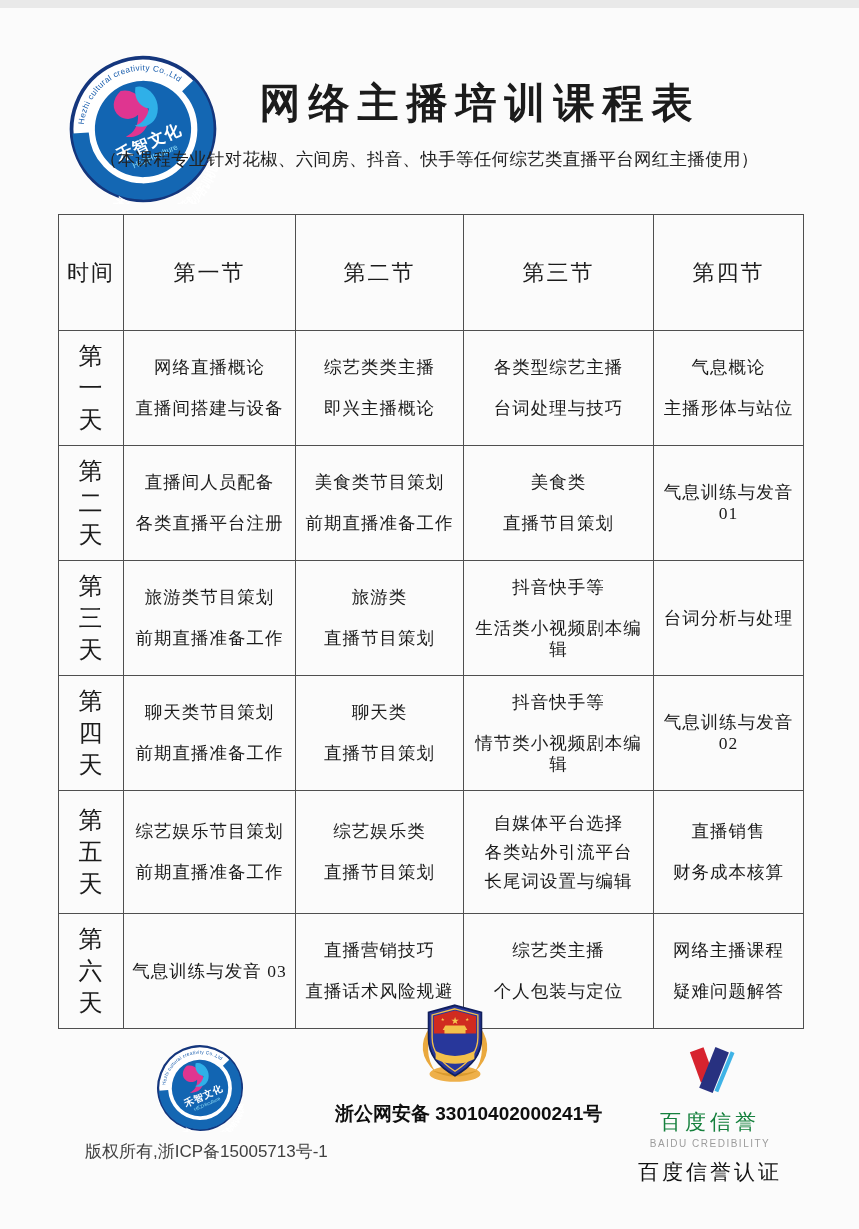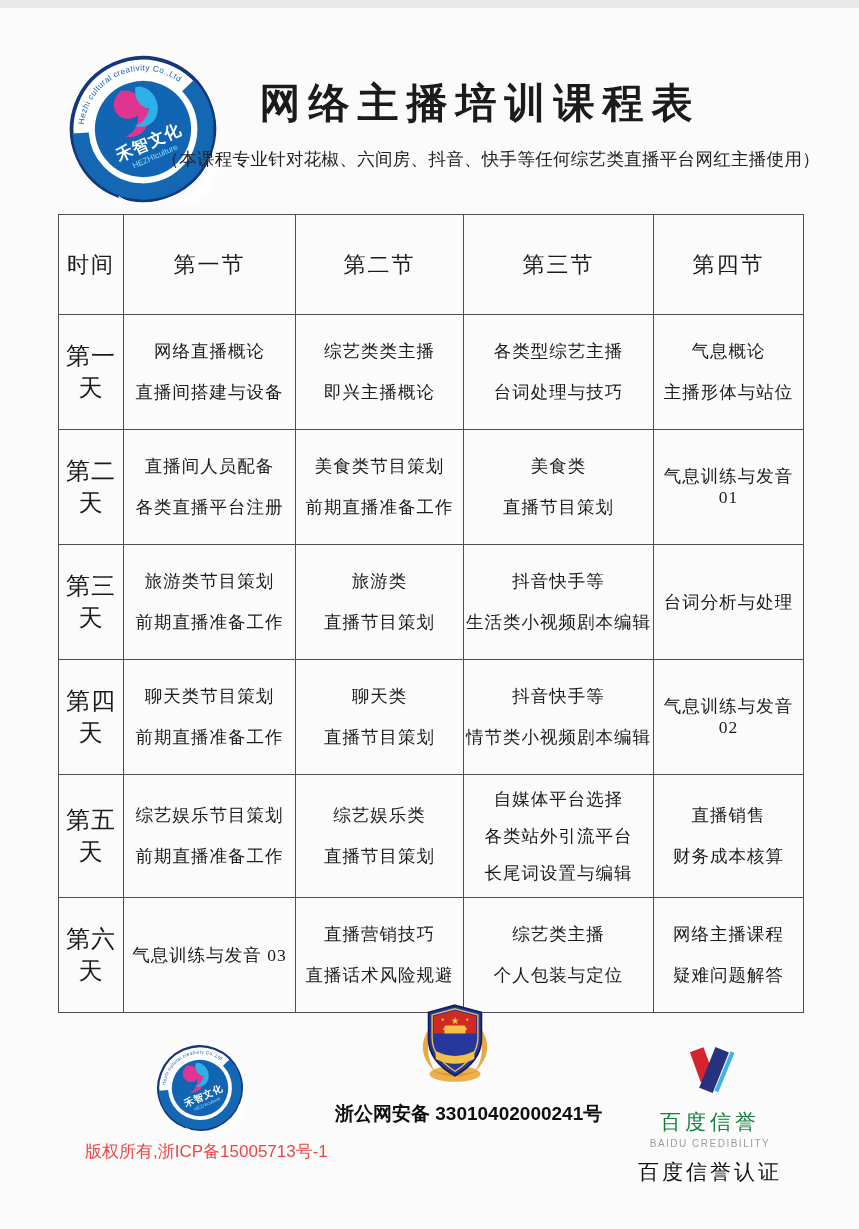--- a/index.html
+++ b/index.html
@@ -9,50 +9,50 @@
     font-family:"Liberation Serif","DejaVu Serif",serif; color:#1b1b1b;
   }
 
   
   .logo-header { position:absolute; left:68px; top:46px; width:150px; height:150px; }
   .title {
     position:absolute; left:170px; top:68px; width:620px; text-align:center;
     font-size:41px; font-weight:bold; letter-spacing:8px; white-space:nowrap;
   }
   .subtitle {
-    position:absolute; left:100px; top:139px; width:720px; text-align:right;
+    position:absolute; left:100px; top:139px; width:720px; text-align:left;
     font-size:17.5px; letter-spacing:0.3px; color:#222; white-space:nowrap;
   }
 
   
   .schedule { position:absolute; left:58px; top:206px; border-collapse:collapse; table-layout:fixed; }
   .schedule th, .schedule td {
     border:1px solid #4f4f4f; text-align:center; vertical-align:middle;
-    font-weight:normal; padding:0; overflow:hidden;
+    font-weight:normal; padding:8px; overflow:hidden;
   }
   .schedule thead th { height:99px; font-size:22px; letter-spacing:2px; }
   .schedule tbody tr { height:115px; }
   .schedule tbody tr:nth-child(5) { height:123px; }
   .schedule tbody th.day { font-size:24px; letter-spacing:1px; }
   .cell {
     display:flex; flex-direction:column; justify-content:center; align-items:center;
     gap:20px; font-size:17.5px; letter-spacing:1px; line-height:1.2;
   }
-  .cell.three { gap:16px; }
+  .cell.three { gap:8px; }
 
   
   .footer-left  { position:absolute; left:85px;  top:1036px; width:230px; text-align:center; }
   .footer-center{ position:absolute; left:335px; top:992px; width:240px; text-align:center; }
   .footer-right { position:absolute; left:595px; top:1036px; width:230px; text-align:center; }
   .logo-footer { width:88px; height:88px; }
   .badge       { width:88px; height:88px; }
   .baidu-v     { width:66px; height:58px; }
   .copyright {
     margin-top:4px; font-family:"Liberation Sans","DejaVu Sans",sans-serif;
-    font-size:17px; color:#ef4444; white-space:nowrap;
+    font-size:17px; color:#404040; white-space:nowrap;
   }
   .police {
     margin-top:9px; font-family:"Liberation Sans","DejaVu Sans",sans-serif;
     font-size:19px; font-weight:bold; color:#0e0e0e; white-space:nowrap;
   }
   .baidu-cn  { font-family:"Liberation Sans","DejaVu Sans",sans-serif; font-size:21px; color:#15803d; letter-spacing:4px; margin-top:2px; }
   .baidu-en  { font-family:"Liberation Sans","DejaVu Sans",sans-serif; font-size:10px; color:#9c9c9c; letter-spacing:1.5px; margin-top:2px; }
   .baidu-cert{ font-family:"Liberation Sans","DejaVu Sans",sans-serif; font-size:21px; font-weight:normal; color:#111; letter-spacing:3px; margin-top:9px; }
   .defs-holder { position:absolute; width:0; height:0; overflow:hidden; }
 </style>

